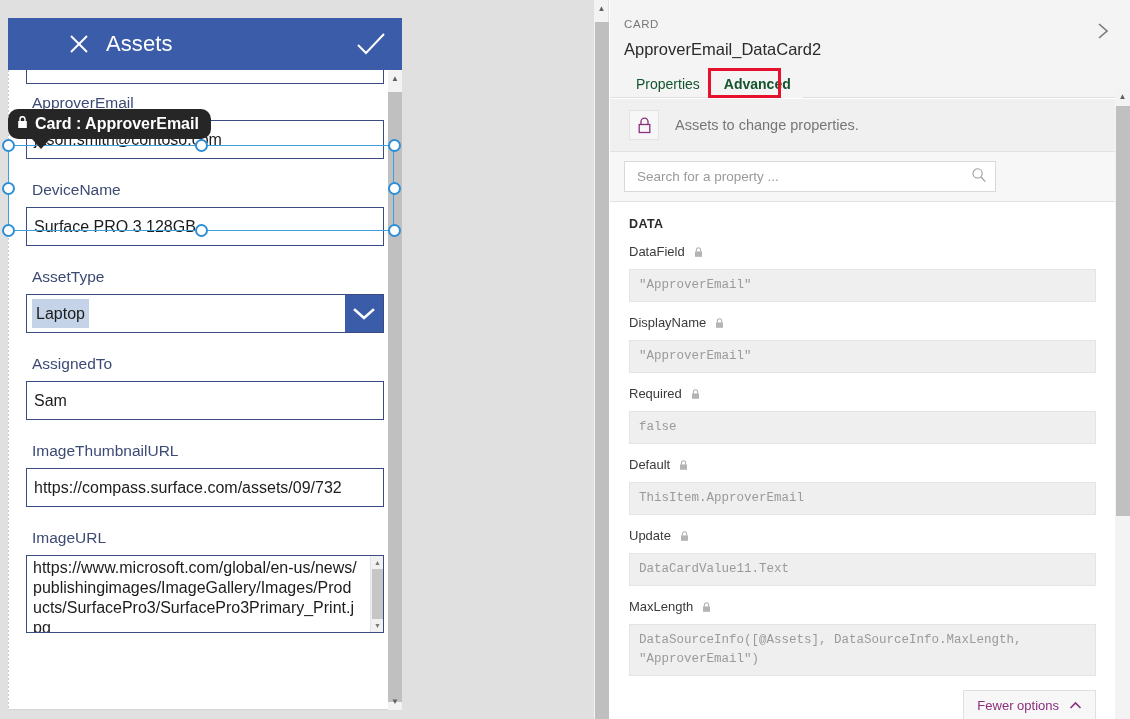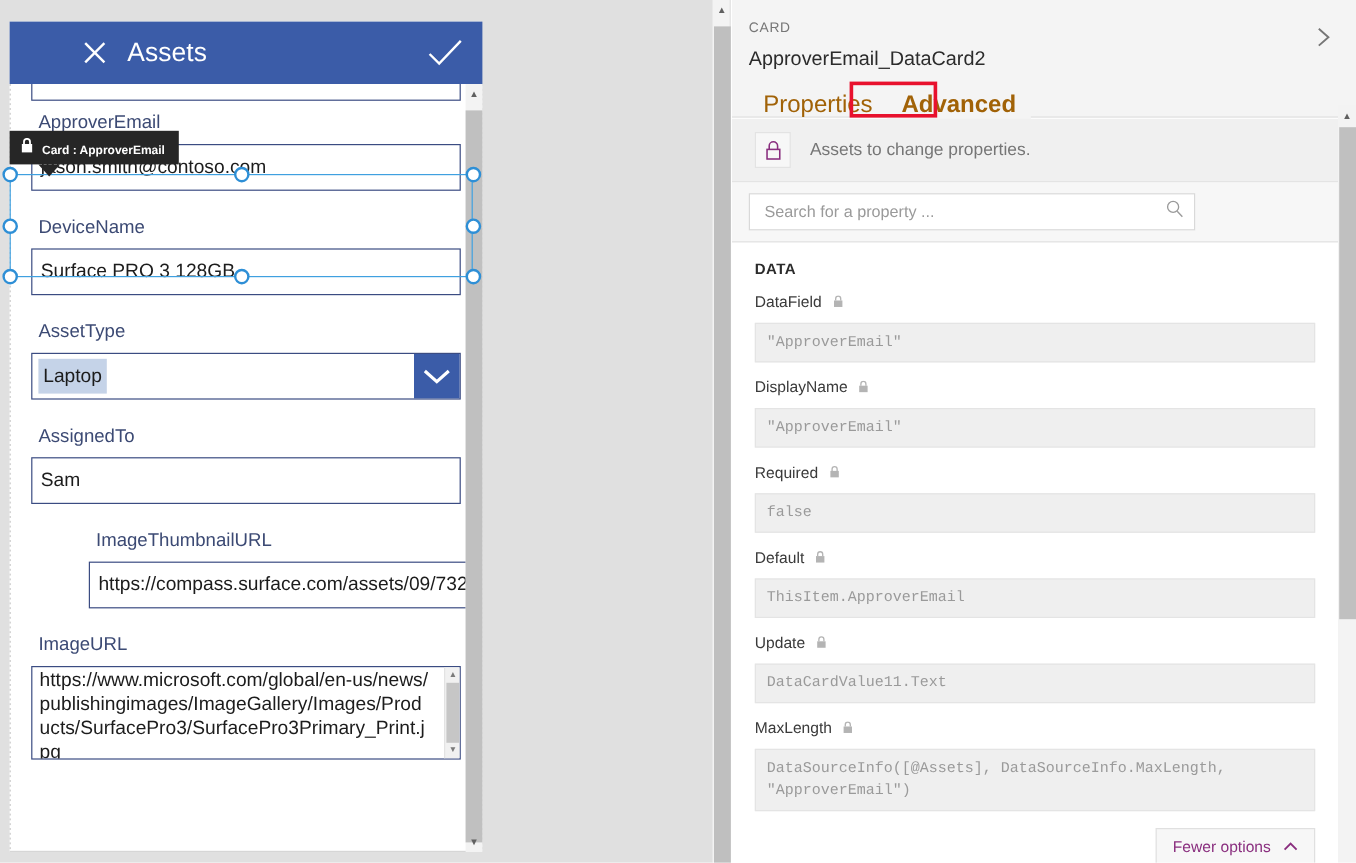--- a/index.html
+++ b/index.html
@@ -113,23 +113,24 @@
     border: 1px solid #3fa0e0; z-index: 6; pointer-events: none;
   }
   .handle {
     position: absolute; width: 13px; height: 13px; border-radius: 50%;
     background: #ffffff; border: 2px solid #2e8fd6; z-index: 7;
   }
 
   
   .tooltip {
     position: absolute; left: 8px; top: 109px; z-index: 9;
-    background: #262626; color: #ffffff; font-size: 10px; font-weight: 700;
-    padding: 6px 12px 6px 9px; display: flex; align-items: flex-end; gap: 7px;
+    background: #262626; color: #ffffff; font-size: 16px; font-weight: 700;
+    padding: 6px 12px 6px 9px; display: flex; align-items: flex-start; gap: 7px;
     white-space: nowrap;
+    border-radius: 10px;
   }
   .tooltip:after {
     content: ""; position: absolute; left: 24px; top: 100%;
     border-left: 9px solid transparent; border-right: 9px solid transparent;
     border-top: 10px solid #262626;
   }
 
   
   .canvas-scroll {
     position: absolute; left: 594px; top: 0; width: 15px; height: 719px;
@@ -161,21 +162,21 @@
     position: absolute; left: 14px; top: 40px;
     font-size: 16.5px; color: #2b2b2b;
   }
   .rp-chevron {
     position: absolute; right: 14px; top: 18px;
     width: 26px; height: 26px; display: flex; align-items: center; justify-content: center;
     cursor: pointer;
   }
   .rp-tabs { position: absolute; left: 14px; top: 70px; display: flex; align-items: center; }
   .rp-tab {
-    font-size: 20px; color: #a16207; padding: 6px 12px; cursor: pointer; background: transparent;
+    font-size: 14px; color: #14532d; padding: 6px 12px; cursor: pointer; background: transparent;
   }
   .rp-tab.active { background: #f4f4f4; font-weight: 700; }
   .tab-highlight {
     position: absolute; left: 84px; top: -2px; width: 73px; height: 30px;
     border: 3px solid #e8112d; pointer-events: none;
   }
 
   .rp-lockbar {
     position: absolute; left: 0; top: 99px; width: 505px; height: 53px;
     background: #f0f0f0; border-bottom: 1px solid #e2e2e2;
@@ -286,21 +287,21 @@
               </svg>
             </div>
           </div>
         </div>
 
         <div class="field" style="top:336px;">
           <div class="field-label">AssignedTo</div>
           <div class="field-input">Sam</div>
         </div>
 
-        <div class="field" style="top:423px;margin-left:48px;">
+        <div class="field" style="top:423px;">
           <div class="field-label">ImageThumbnailURL</div>
           <div class="field-input">https://compass.surface.com/assets/09/732</div>
         </div>
 
         <div class="field" style="top:510px;">
           <div class="field-label">ImageURL</div>
           <div class="field-multi">
             <div class="txt">https://www.microsoft.com/global/en-us/news/publishingimages/ImageGallery/Images/Products/SurfacePro3/SurfacePro3Primary_Print.jpg</div>
             <div class="fm-scroll">
               <div class="arr up">▲</div>

